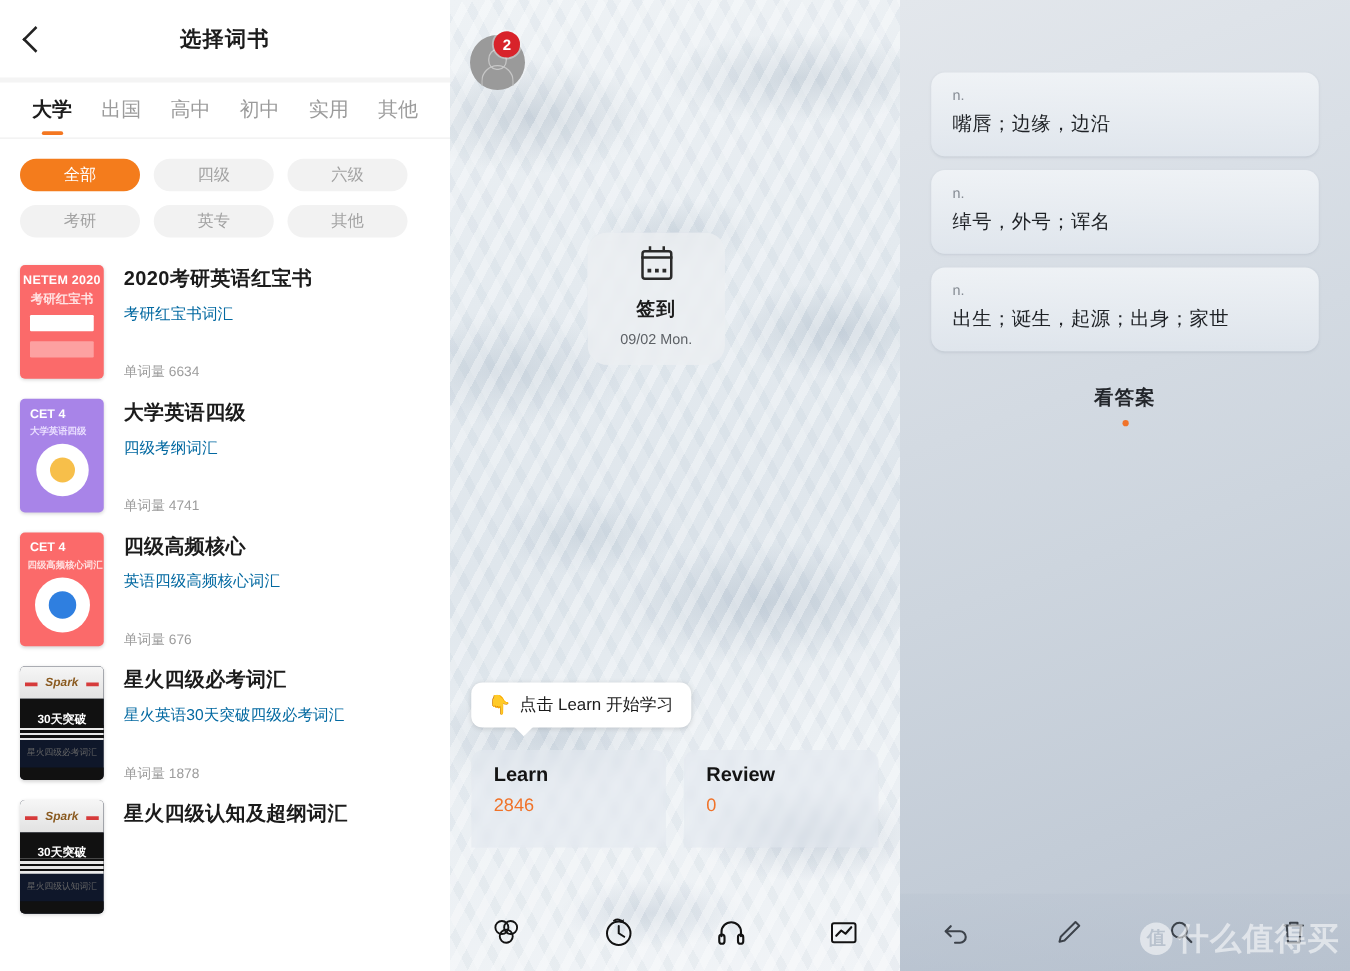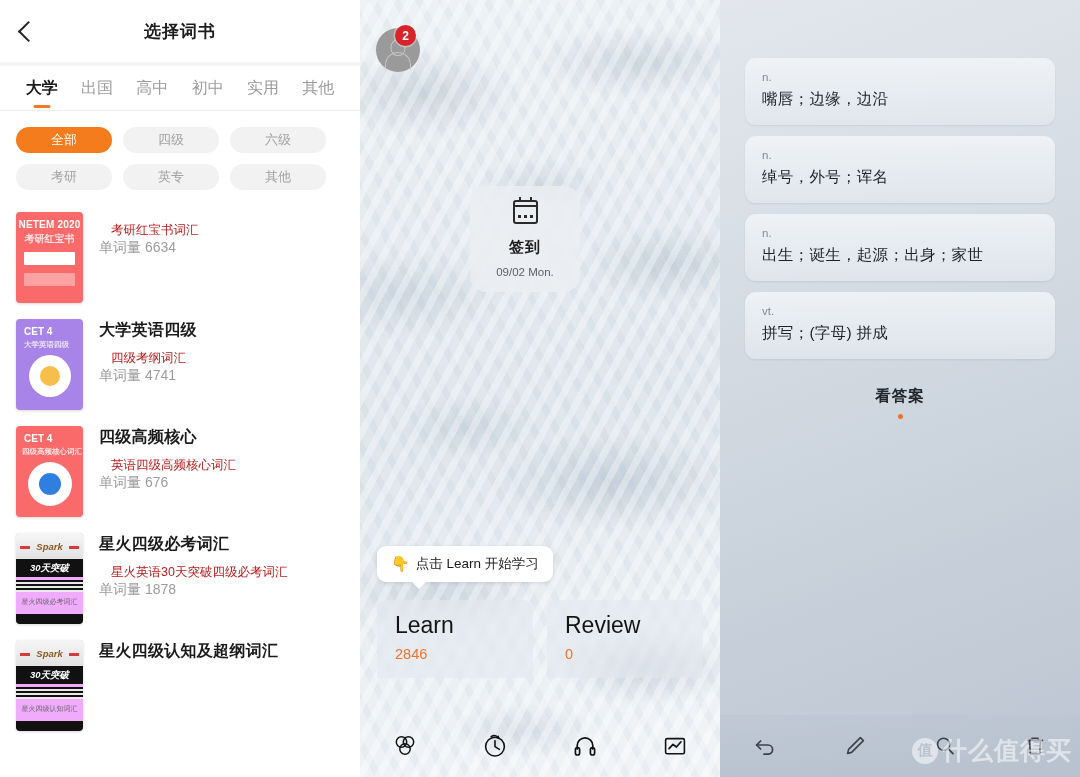--- a/index.html
+++ b/index.html
@@ -31,48 +31,48 @@
   .pill{height:26px;min-width:68px;padding:0 14px;border-radius:14px;background:#f2f2f2;color:#a2a2a2;
     font-size:13px;display:flex;align-items:center;justify-content:center;cursor:pointer;}
   .pill.sel{background:#f47c1c;color:#fff;}
 
   .book-list{padding:4px 0 0 0;}
   .book-row{display:flex;padding:10px 28px 6px 16px;height:91px;cursor:pointer;}
   .cover{width:67px;height:91px;border-radius:4px;flex:0 0 67px;position:relative;overflow:hidden;
     box-shadow:0 1px 3px rgba(0,0,0,.16);}
   .bk-meta{padding-left:16px;flex:1;min-width:0;padding-top:1px;}
   .bk-title{font-size:16px;color:#1b1b1b;font-weight:700;letter-spacing:.3px;}
-  .bk-sub{font-size:12.5px;color:#b91c1c;margin-top:9px;margin-left:12px;}
-  .bk-count{font-size:14px;color:#9c9c9c;}
+  .bk-sub{font-size:12.5px;color:#0369a1;margin-top:9px;}
+  .bk-count{font-size:11px;color:#9c9c9c;margin-top:30px;}
 
   
   .cv-netem{background:#fb6a6a;}
   .cv-netem .c-t1{position:absolute;top:7px;left:0;right:0;text-align:center;color:#fff;font-weight:700;font-size:10px;letter-spacing:.2px;}
   .cv-netem .c-t2{position:absolute;top:20px;left:0;right:0;text-align:center;color:#ffe3e3;font-weight:700;font-size:10px;}
   .cv-netem .c-b1{position:absolute;left:8px;right:8px;top:40px;height:13px;background:#fff;border-radius:1px;}
   .cv-netem .c-b2{position:absolute;left:8px;right:8px;top:61px;height:13px;background:#fda1a1;border-radius:1px;}
 
   .cv-cet4p{background:#a884e8;}
   .cv-cet4p .c-t1{position:absolute;top:7px;left:8px;color:#fff;font-weight:700;font-size:10px;}
   .cv-cet4p .c-t2{position:absolute;top:21px;left:8px;color:#eadfff;font-weight:700;font-size:7.5px;}
   .cv-cet4p .ring{position:absolute;left:50%;top:57px;transform:translate(-50%,-50%);width:42px;height:42px;border-radius:50%;background:#fff;}
   .cv-cet4p .dot{position:absolute;left:50%;top:57px;transform:translate(-50%,-50%);width:20px;height:20px;border-radius:50%;background:#f7bf4a;}
 
   .cv-cet4r{background:#fb6a6a;}
   .cv-cet4r .c-t1{position:absolute;top:7px;left:8px;color:#fff;font-weight:700;font-size:10px;}
   .cv-cet4r .c-t2{position:absolute;top:21px;left:6px;color:#ffe0e0;font-weight:700;font-size:7.5px;}
   .cv-cet4r .ring{position:absolute;left:50%;top:58px;transform:translate(-50%,-50%);width:44px;height:44px;border-radius:50%;background:#fff;}
   .cv-cet4r .dot{position:absolute;left:50%;top:58px;transform:translate(-50%,-50%);width:22px;height:22px;border-radius:50%;background:#2f7fe0;}
 
-  .cv-spark{background:#f0abfc;}
+  .cv-spark{background:#0f172a;}
   .cv-spark .sp-top{position:absolute;top:0;left:0;right:0;height:26px;background:linear-gradient(#f6f6f6,#e2e2e2);}
   .cv-spark .sp-name{position:absolute;top:8px;left:0;right:0;text-align:center;color:#8a5a20;font-weight:700;font-size:9.5px;font-style:italic;}
   .cv-spark .sp-dashL{position:absolute;top:13px;left:4px;width:10px;height:3px;background:#d63b3b;}
   .cv-spark .sp-dashR{position:absolute;top:13px;right:4px;width:10px;height:3px;background:#d63b3b;}
-  .cv-spark .sp-black{position:absolute;top:26px;left:0;right:0;height:18px;background:#111;color:#fff;font-size:9.5px;font-weight:700;display:flex;align-items:center;justify-content:center;font-style:italic;}
+  .cv-spark .sp-black{position:absolute;top:26px;left:0;right:0;height:32px;background:#111;color:#fff;font-size:9.5px;font-weight:700;display:flex;align-items:center;justify-content:center;}
   .cv-spark .sp-lines{position:absolute;top:47px;left:0;right:0;height:12px;
     background:repeating-linear-gradient(#111 0 2px,#e9e9e9 2px 4px);}
   .cv-spark .sp-sub{position:absolute;top:64px;left:0;right:0;text-align:center;color:#666;font-size:7px;}
   .cv-spark .sp-bot{position:absolute;bottom:0;left:0;right:0;height:10px;background:#111;}
 
   
   .wave{position:absolute;inset:0;
     background:
       radial-gradient(ellipse 150px 70px at 18% 12%, rgba(120,140,160,.26), transparent 65%),
       radial-gradient(ellipse 190px 60px at 78% 8%, rgba(110,132,154,.22), transparent 60%),
@@ -113,21 +113,21 @@
 
   .tip{position:absolute;left:17px;top:546px;background:#fff;border-radius:9px;padding:9px 14px;
     font-size:13.5px;color:#1c1c1c;box-shadow:0 1px 4px rgba(0,0,0,.12);display:flex;align-items:center;gap:6px;}
   .tip:after{content:"";position:absolute;left:34px;bottom:-7px;width:0;height:0;
     border-left:8px solid transparent;border-right:8px solid transparent;border-top:8px solid #fff;}
   .tip .finger{font-size:15px;}
 
   .lr-row{position:absolute;left:17px;right:17px;top:600px;display:flex;gap:14px;}
   .lr-card{flex:1;height:78px;border-radius:10px 10px 0 0;background:rgba(226,232,238,.55);backdrop-filter:blur(3px);
     padding:12px 0 0 18px;box-sizing:border-box;cursor:pointer;}
-  .lr-name{font-size:23px;color:#141414;font-weight:400;}
+  .lr-name{font-size:16px;color:#141414;font-weight:700;}
   .lr-num{font-size:14.5px;color:#f0732a;margin-top:7px;}
 
   .mid-nav{position:absolute;left:0;right:0;bottom:0;height:62px;display:flex;align-items:center;}
   .mid-nav .ni{flex:1;display:flex;align-items:center;justify-content:center;cursor:pointer;}
 
   
   .p-right{background:linear-gradient(160deg,#e3e7ec 0%,#d9dfe6 25%,#cdd5de 55%,#c3ccd7 80%,#bcc5d1 100%);}
   .r-head{height:66px;display:flex;align-items:center;justify-content:space-between;padding:0 22px;}
   .slider-ic{width:30px;height:14px;position:relative;cursor:pointer;}
   .slider-ic .ln{position:absolute;top:6px;left:0;right:0;height:1.6px;background:#5b5f66;}
@@ -216,20 +216,21 @@
     <div class="book-list">
 
       <div class="book-row">
         <div class="cover cv-netem">
           <div class="c-t1">NETEM 2020</div>
           <div class="c-t2">考研红宝书</div>
           <div class="c-b1"></div>
           <div class="c-b2"></div>
         </div>
         <div class="bk-meta">
+          <div class="bk-title">2020考研英语红宝书</div>
           <div class="bk-sub">考研红宝书词汇</div>
           <div class="bk-count">单词量  6634</div>
         </div>
       </div>
 
       <div class="book-row">
         <div class="cover cv-cet4p">
           <div class="c-t1">CET 4</div>
           <div class="c-t2">大学英语四级</div>
           <div class="ring"></div>
@@ -376,24 +377,20 @@
         <div class="def-txt">嘴唇；边缘，边沿</div>
       </div>
       <div class="def-card">
         <div class="def-pos">n.</div>
         <div class="def-txt">绰号，外号；诨名</div>
       </div>
       <div class="def-card">
         <div class="def-pos">n.</div>
         <div class="def-txt">出生；诞生，起源；出身；家世</div>
       </div>
-      <div class="def-card">
-        <div class="def-pos">vt.</div>
-        <div class="def-txt">拼写；(字母) 拼成</div>
-      </div>
     </div>
 
     <div class="show-ans">
       <div class="sa-t">看答案</div>
       <div class="sa-dot"></div>
     </div>
 
     <div class="r-nav">
       <div class="ni">
         <svg width="26" height="26" viewBox="0 0 26 26">

